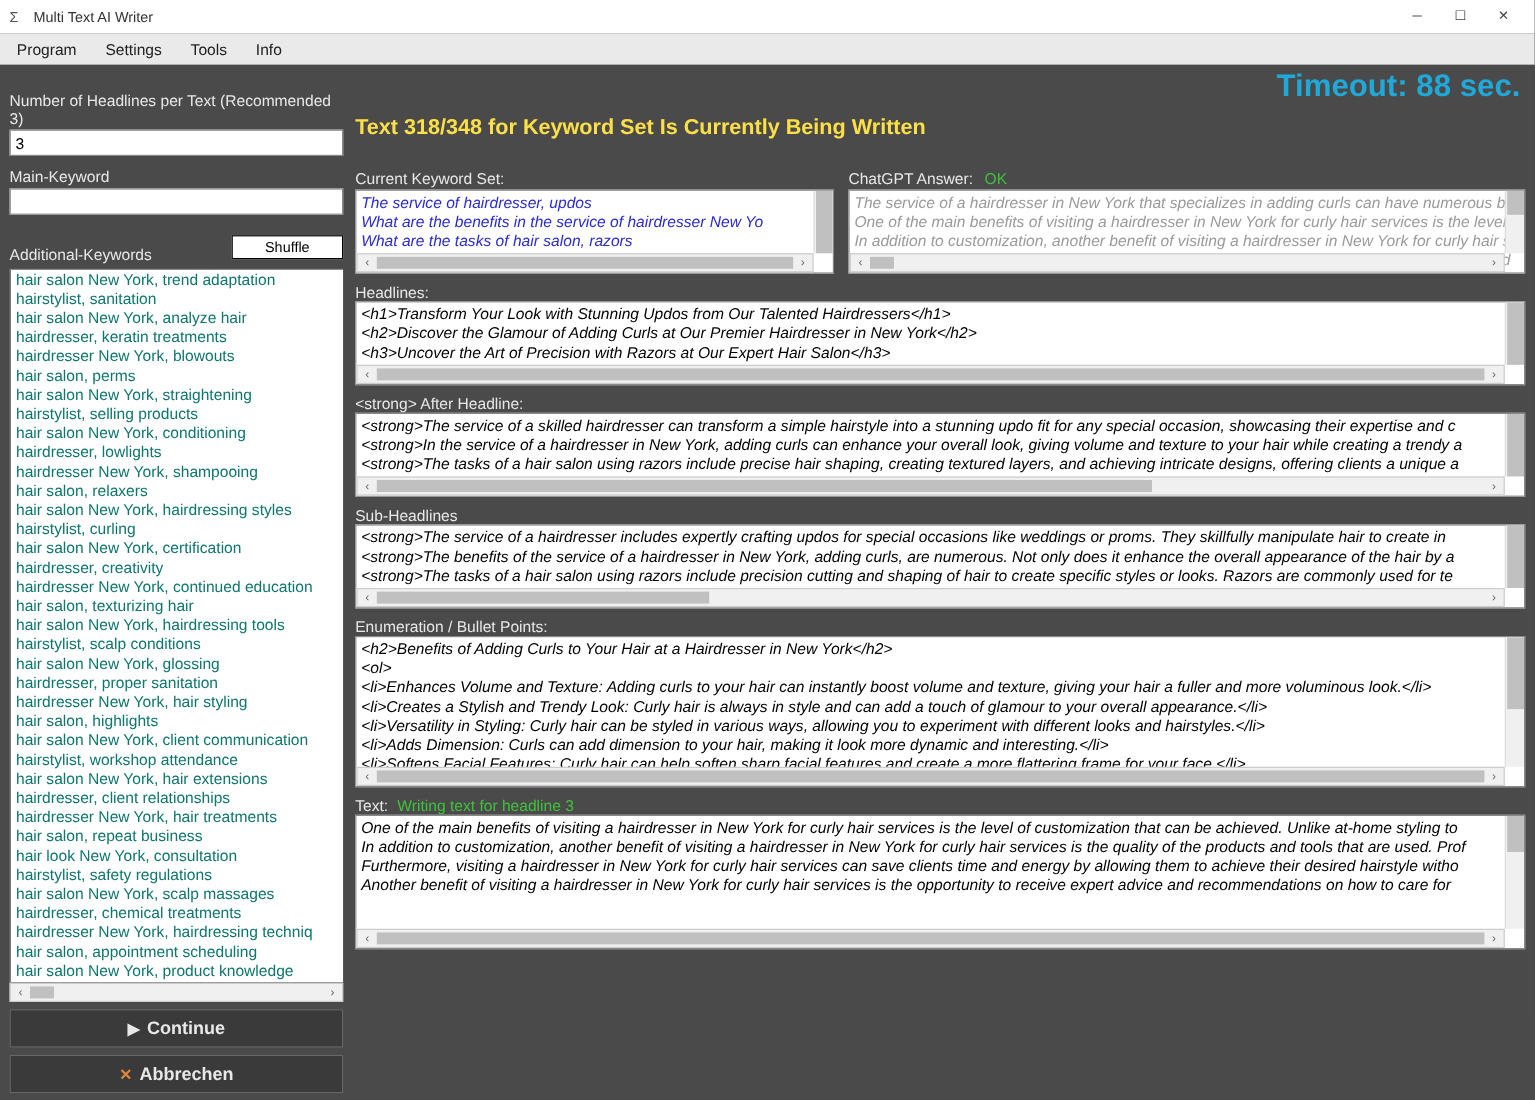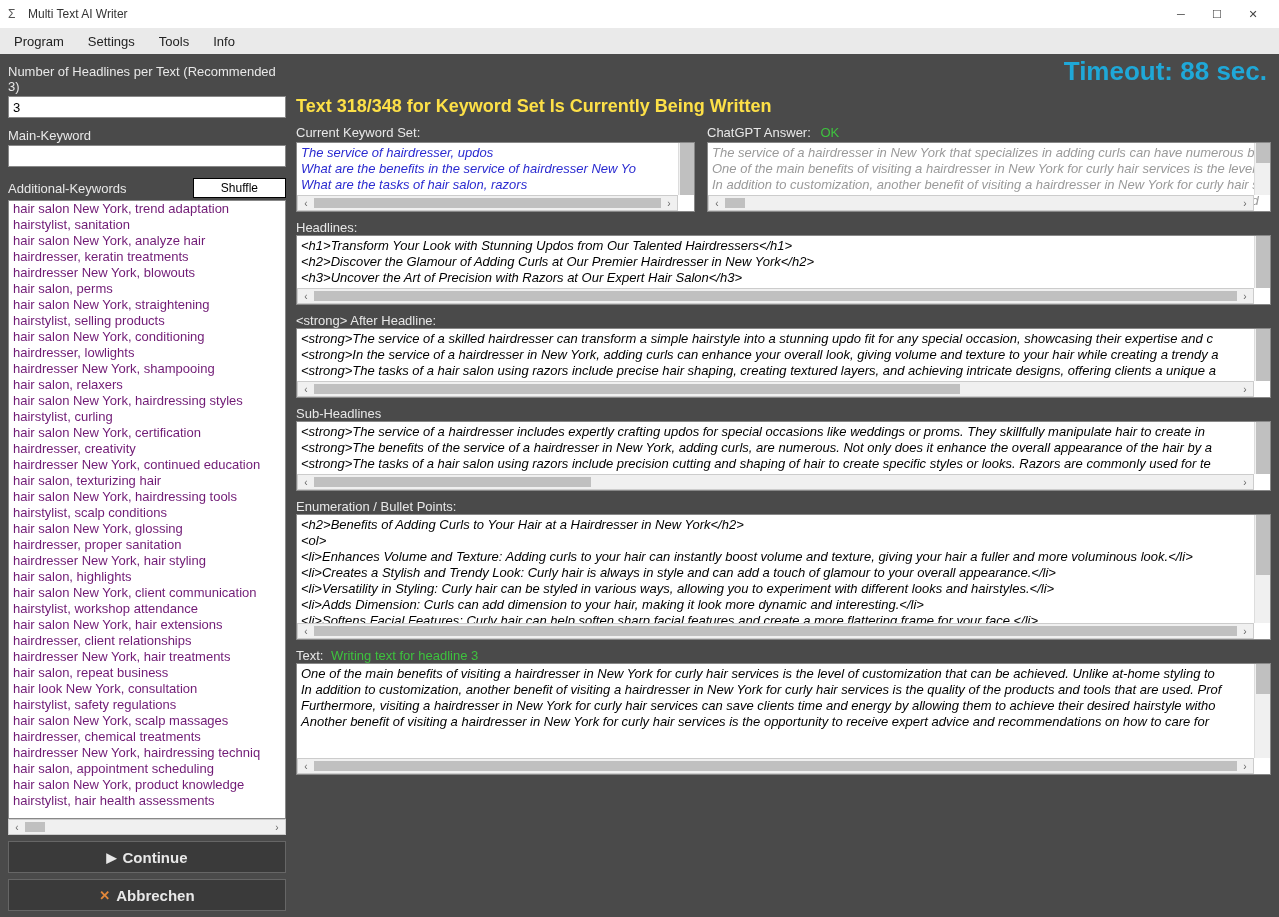--- a/index.html
+++ b/index.html
@@ -15,34 +15,34 @@
     height: 26px; background: #eaeaea; display: flex; align-items: center;
     padding: 0 4px; font-size: 13px; color: #222; gap: 4px;
   }
   .menubar .m-item { padding: 3px 10px; cursor: pointer; }
   .body-area {
     display: flex; height: calc(917px - 28px - 26px);
     background: #4a4a4a;
   }
   .left-col { width: 292px; flex: 0 0 292px; padding: 6px 6px 6px 8px; display: flex; flex-direction: column; }
   .right-col { flex: 1; padding: 6px 8px 6px 4px; display: flex; flex-direction: column; position: relative; }
-  .label { color: #e8e8e8; font-size: 13px; margin: 4px 0 2px 0; }
+  .label { color: #e8e8e8; font-size: 13px; margin: 16px 0 2px 0; }
   .text-input {
     width: 100%; height: 22px; background: #fff; border: 1px solid #888;
     font-size: 13px; padding: 2px 4px; color: #000;
   }
   .kw-head { display: flex; align-items: center; margin-top: 10px; }
   .kw-head .label { flex: 1; }
   .shuffle-btn {
     background: #ffffff; border: 1px solid #000000; padding: 1px 27px;
     font-size: 12px; cursor: pointer; height: 20px; line-height: 16px;
   }
   .kw-list {
     flex: 1; background: #fff; border: 1px solid #888; margin-top: 2px;
-    overflow-y: scroll; overflow-x: hidden; font-size: 13px; color: #701a75;
+    overflow-y: scroll; overflow-x: hidden; font-size: 13px; color: #0f766e;
     height: 100px;
   }
   .kw-list .item { padding: 0px 4px; line-height: 16px; white-space: nowrap; cursor: pointer; }
   .hscroll {
     height: 16px; background: #f0f0f0; border: 1px solid #ccc;
     display: flex; align-items: center; font-size: 10px; color: #666;
     margin-top: 0;
   }
   .hscroll .arrow { width: 16px; text-align: center; cursor: pointer; }
   .hscroll .track { flex: 1; height: 10px; background: #f0f0f0; position: relative; }
@@ -54,21 +54,21 @@
   }
   .big-btn .ic { font-size: 13px; }
   .big-btn.abort .ic { color: #e2873a; }
   .timeout {
     position: absolute; right: 12px; top: 2px;
     color: #1fa8d8; font-size: 26px; font-weight: 700;
   }
   .status-line {
     color: #fde047; font-size: 18px; font-weight: 600; margin-top: 36px;
   }
-  .two-col { display: flex; gap: 12px; margin-top: 8px; }
+  .two-col { display: flex; gap: 12px; margin-top: 24px; }
   .two-col .col { flex: 1; display: flex; flex-direction: column; }
   .lbl-row { font-size: 13px; color: #e8e8e8; margin-bottom: 2px; }
   .lbl-row .ok { color: #3ec23e; margin-left: 6px; }
   .text-box {
     background: #fff; border: 1px solid #888; font-size: 13px; color: #000;
     overflow: hidden; position: relative;
   }
   .text-box .content { padding: 2px 4px; white-space: nowrap; overflow: hidden; }
   .text-box.gray .content { color: #9a9a9a; }
   .text-box.blue .content { color: #2a2ad0; }

